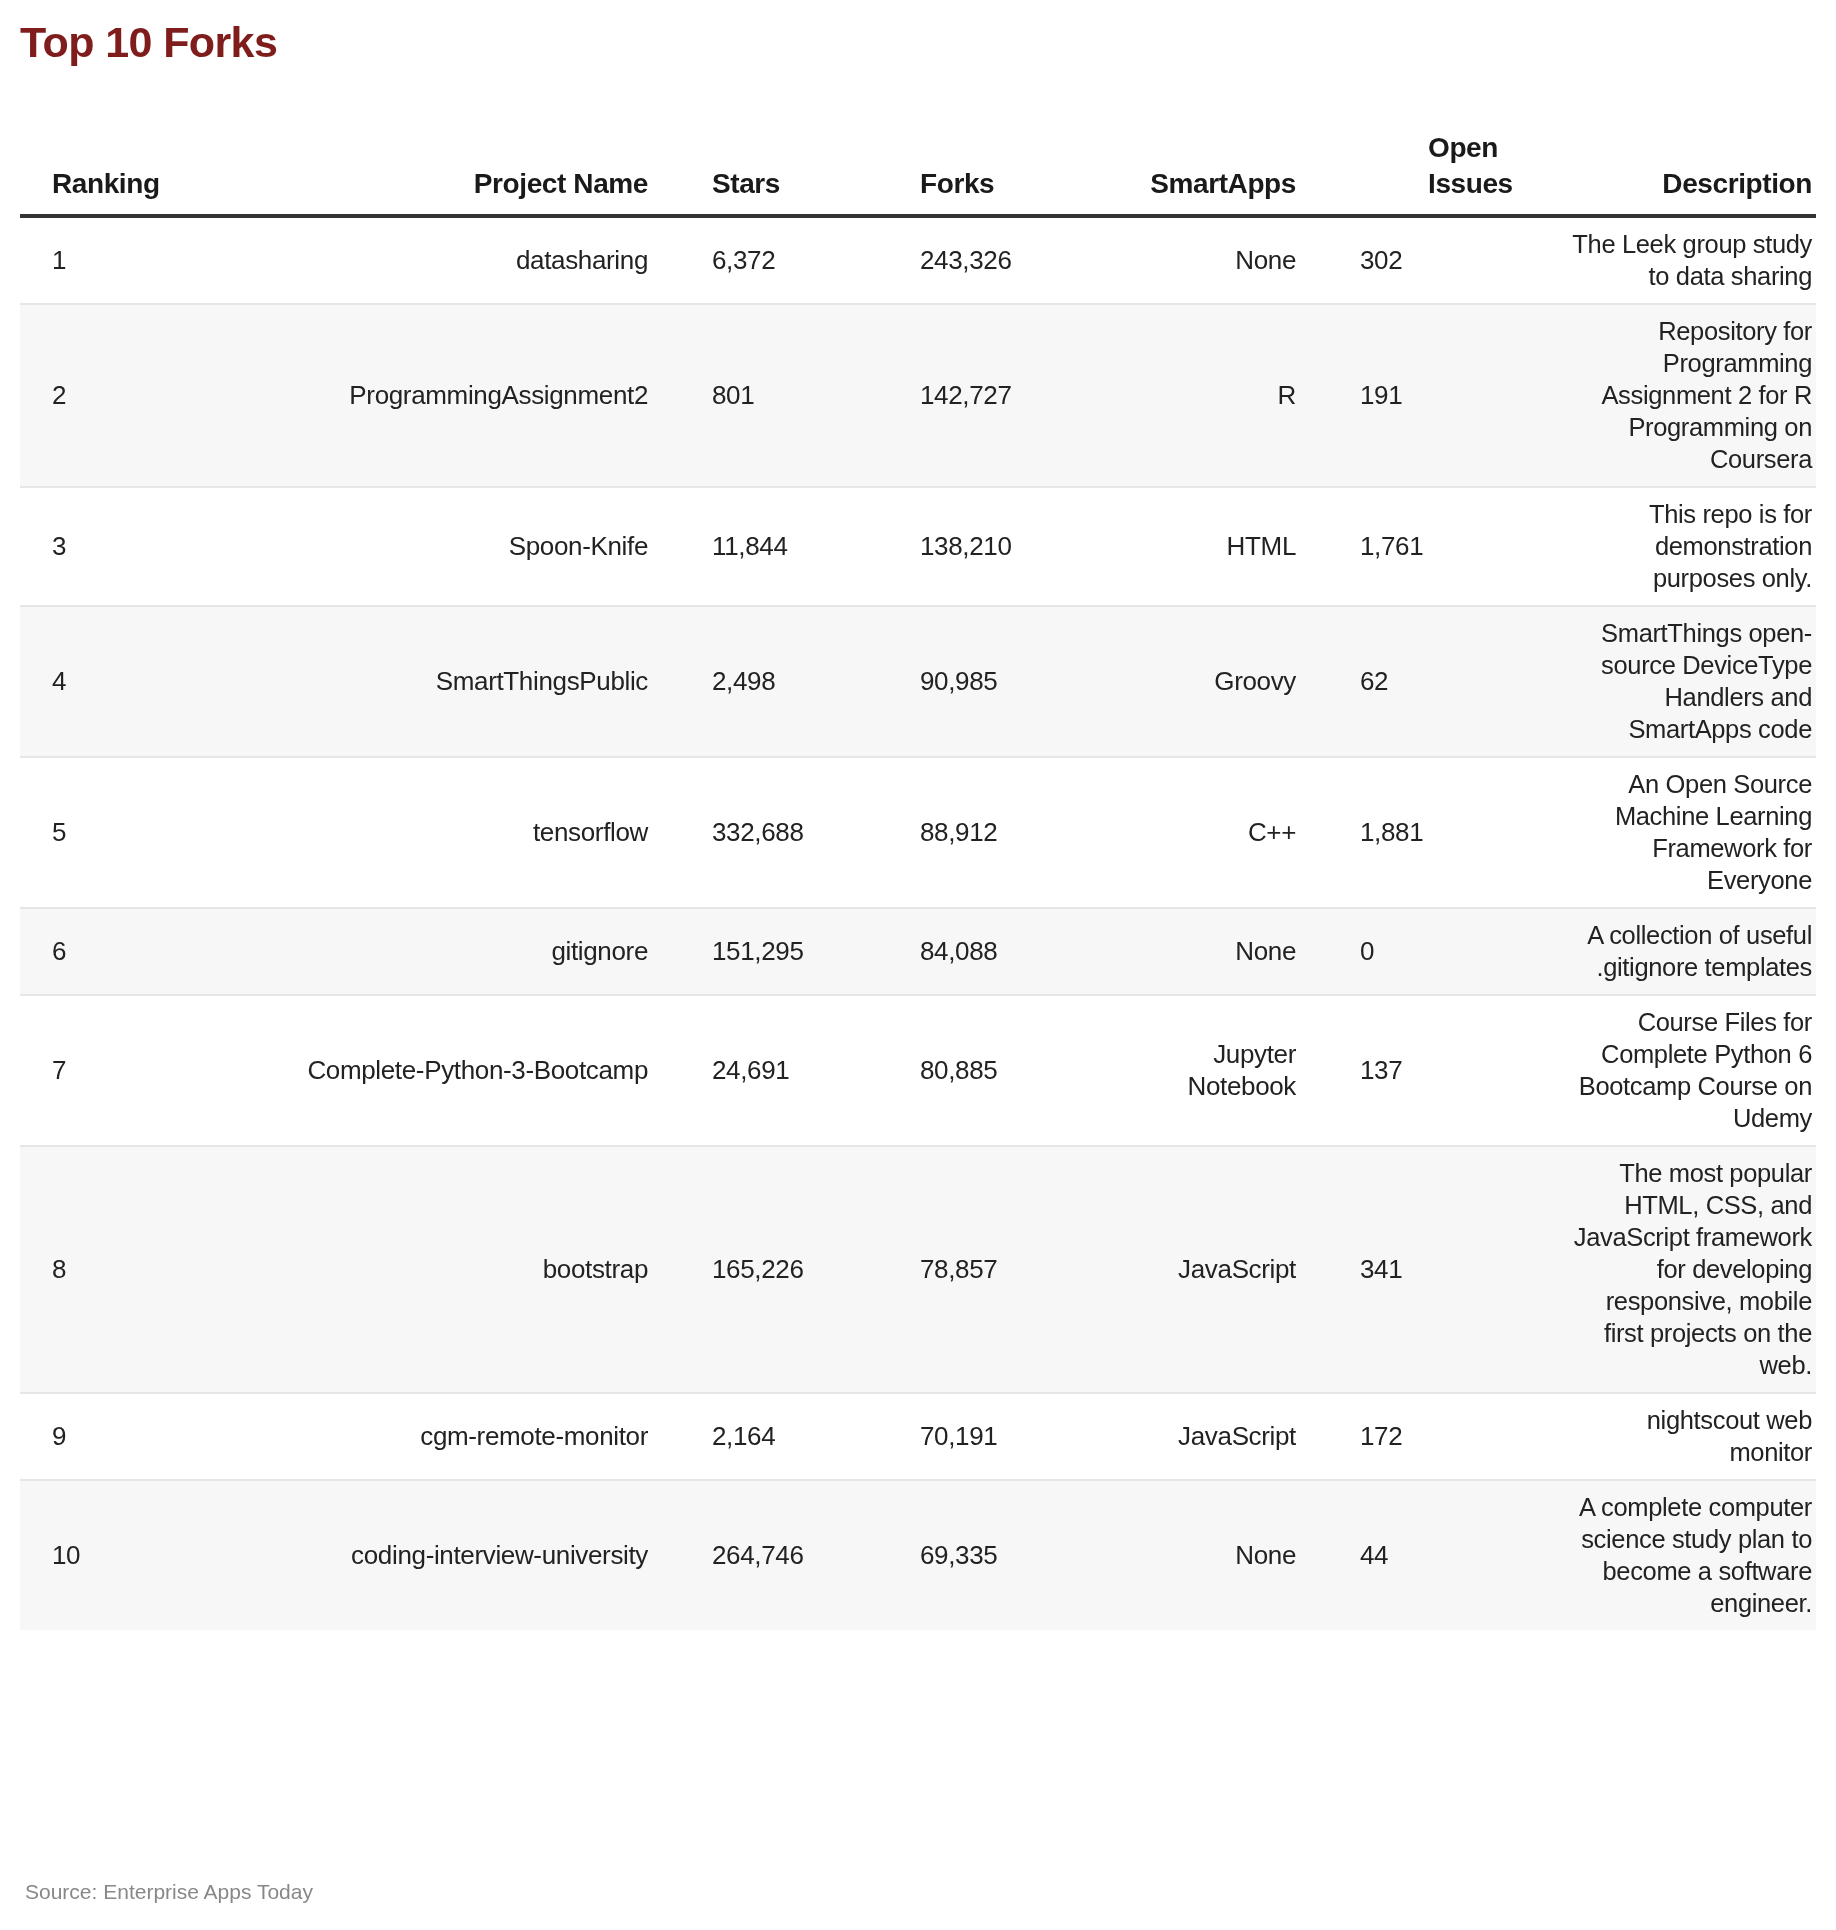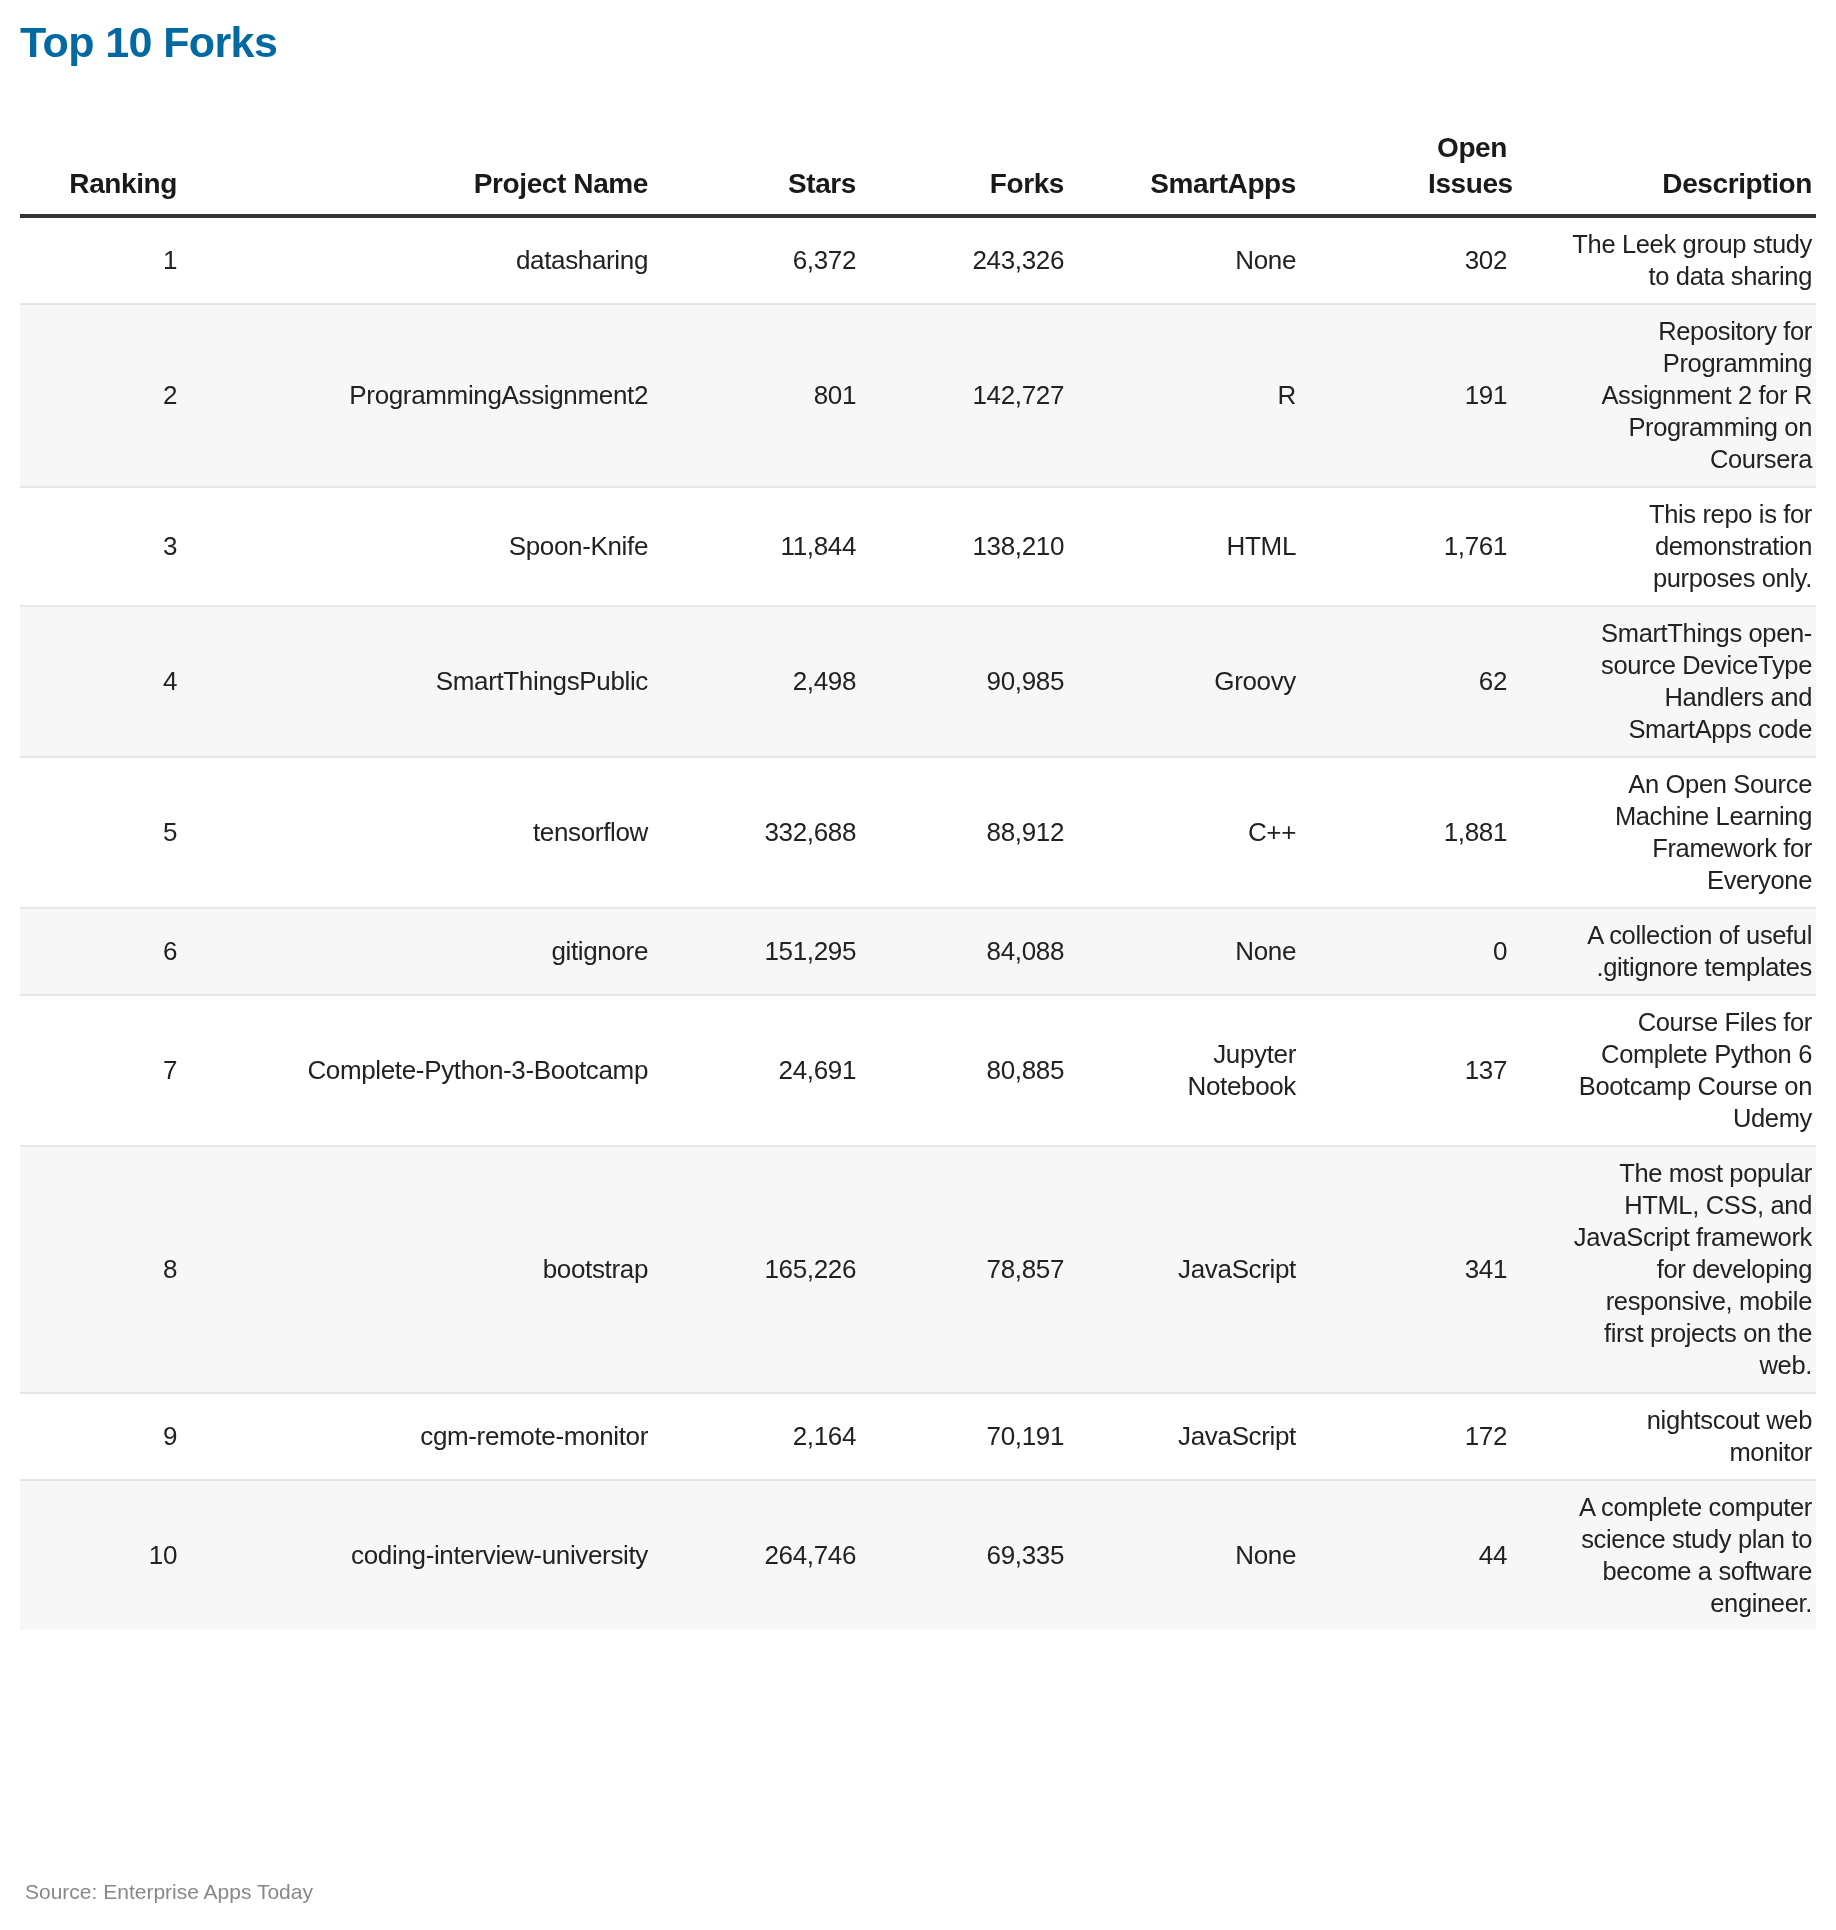--- a/index.html
+++ b/index.html
@@ -2,21 +2,21 @@
 <html><head>
 <meta charset="utf-8">
 <style>
   html, body { margin: 0; padding: 0; background: #ffffff; }
   body {
     width: 1836px; height: 1930px; position: relative; overflow: hidden;
     font-family: "Liberation Sans", "DejaVu Sans", sans-serif; color: #222222;
   }
   .title {
     position: absolute; left: 20px; top: 18px; margin: 0;
-    font-size: 43px; font-weight: 700; color: #0369a1; letter-spacing: -0.6px;
+    font-size: 43px; font-weight: 700; color: #7f1d1d; letter-spacing: -0.6px;
   }
   table.forks {
     position: absolute; left: 20px; top: 112px; width: 1796px;
     border-collapse: collapse; table-layout: fixed;
     font-size: 26px; letter-spacing: -0.35px;
   }
   table.forks col.c-rank { width: 189px; }
   table.forks col.c-name { width: 471px; }
   table.forks col.c-stars { width: 208px; }
   table.forks col.c-forks { width: 208px; }
@@ -28,21 +28,21 @@
     vertical-align: bottom; line-height: 36px;
     padding: 0 32px 12px 32px; height: 90px;
     border-bottom: 4px solid #333333;
   }
   tbody td {
     line-height: 32px; padding: 10px 32px 11px 32px;
     vertical-align: middle; border-bottom: 2px solid #e6e6e6;
   }
   tbody tr:nth-child(even) td { background: #f7f7f7; }
   tbody tr:last-child td { border-bottom: none; }
-  .r { text-align: right; }
+  .r { text-align: left; }
   .l { text-align: right; }
   th.desc-h, td.desc { padding-left: 32px; padding-right: 4px; }
   td.desc { font-size: 25.5px; }
   .source {
     position: absolute; left: 25px; top: 1880px;
     font-size: 21px; color: #888888;
   }
 </style>
 </head>
 <body>

